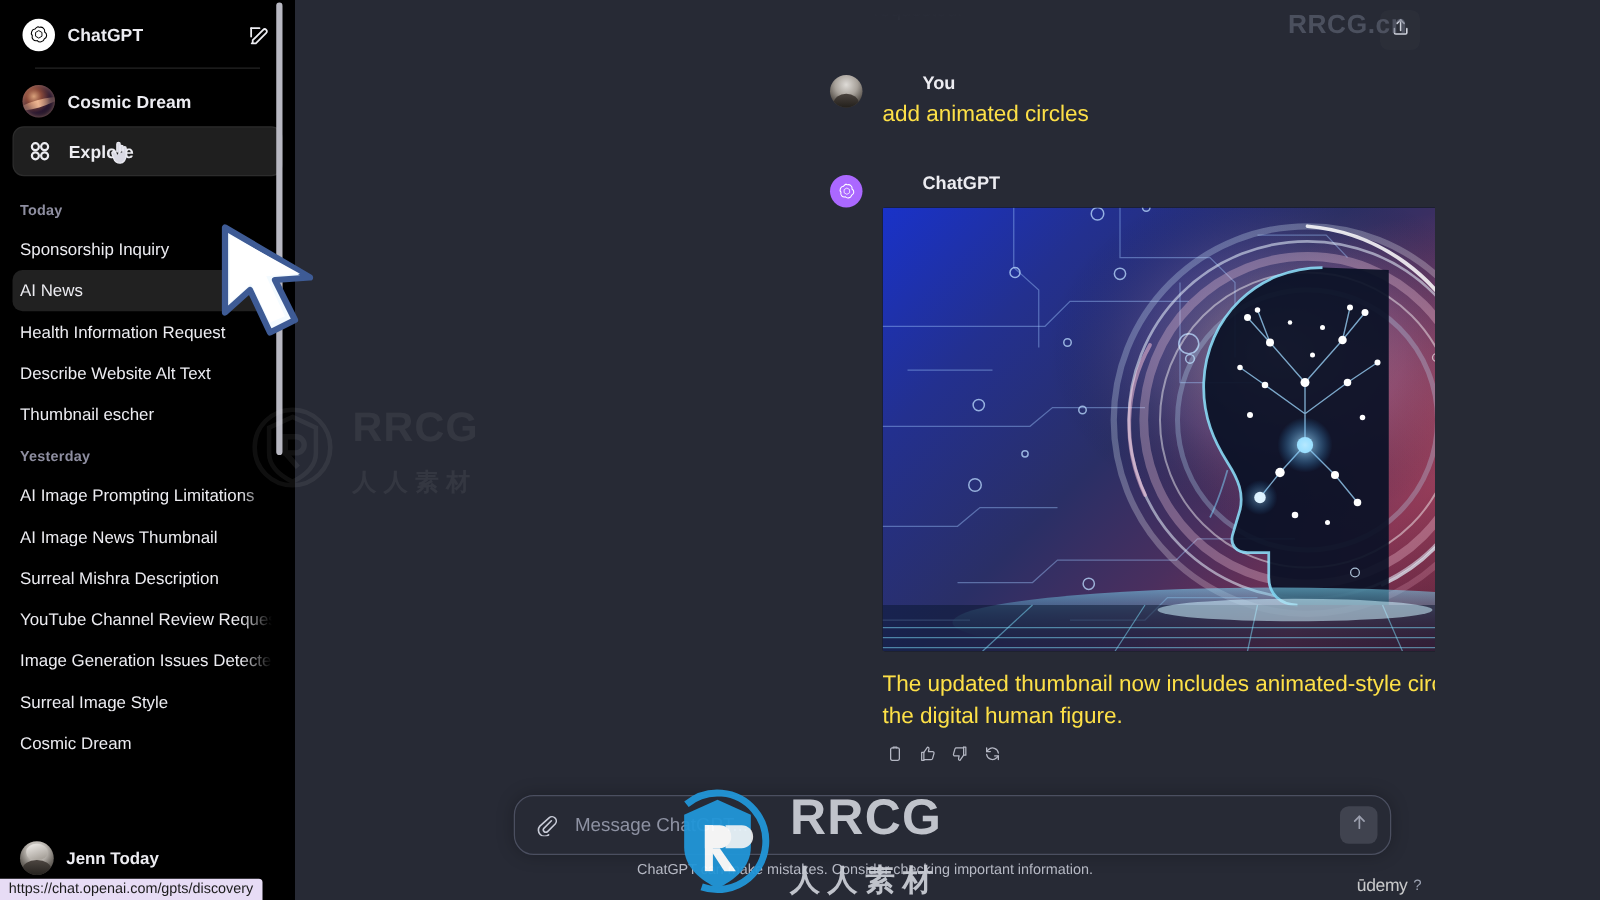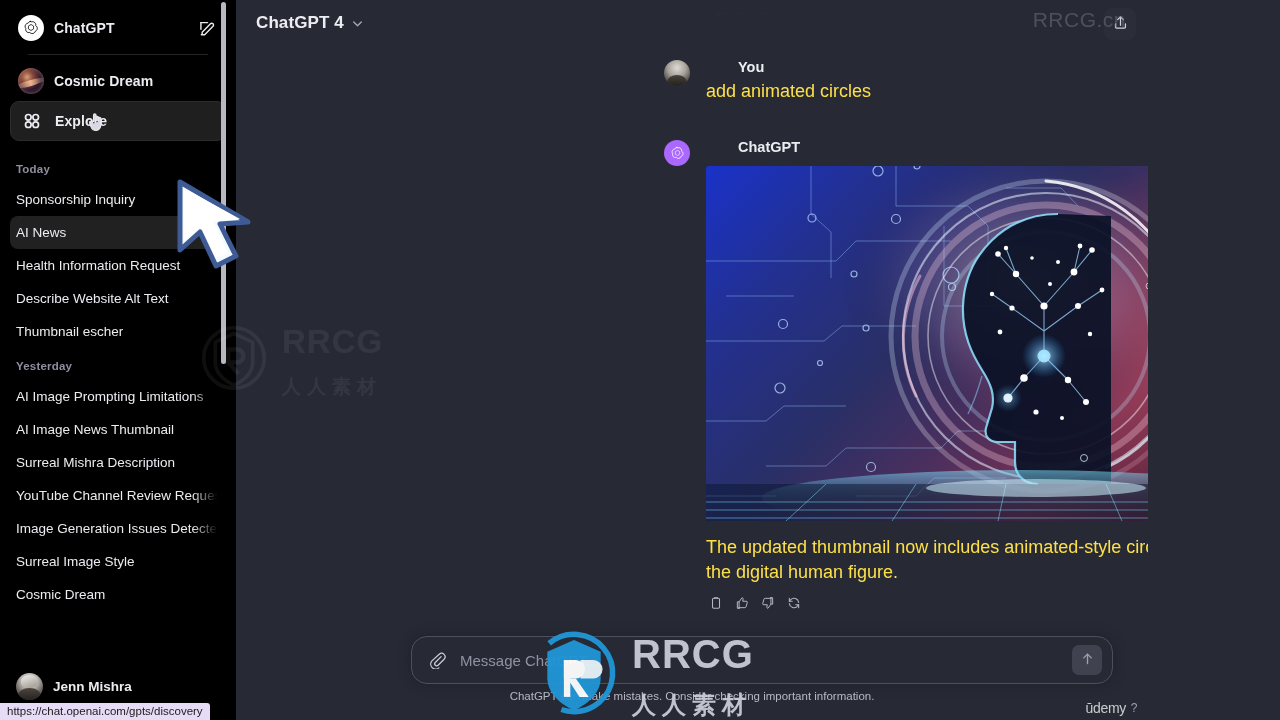--- a/index.html
+++ b/index.html
@@ -221,21 +221,21 @@
   }
   #help-btn {
     position: absolute; right: 6px; bottom: 4px; z-index: 20;
     width: 16px; height: 16px; color: #9aa0b0; font-size: 12px;
     display: flex; align-items: center; justify-content: center; cursor: pointer;
   }
   #udemy-wm {
     position: absolute; right: 22px; bottom: 4px; z-index: 19;
     color: #e5e5e5; font-size: 14px; letter-spacing: -.3px; opacity: .85;
   }
-  #rrcg-tr { position: absolute; right: 22px; top: 8px; z-index: 8; color: #6a6f80; opacity:.55; font-size: 21px; font-weight: 400; letter-spacing: .5px; }
+  #rrcg-tr { position: absolute; right: 22px; top: 8px; z-index: 8; color: #6a6f80; opacity:.55; font-size: 21px; font-weight: 700; letter-spacing: .5px; }
   .rrcg-wm { position: absolute; z-index: 12; pointer-events: none; display: flex; align-items: center; gap: 12px; }
   .rrcg-wm .rg-mark { position: relative; }
   .rrcg-wm .rg-text { display: flex; flex-direction: column; line-height: 1; }
   .rrcg-wm .rg-en { font-size: 40px; font-weight: 800; letter-spacing: 1px; }
   .rrcg-wm .rg-cn { font-size: 24px; font-weight: 700; letter-spacing: 6px; margin-top: 19px; }
   #wm-faint { left: 198px; top: 322px; opacity: .06; color: #ffffff; }
   #wm-faint .rg-en { font-size: 33px; } #wm-faint .rg-cn { font-size: 19px; }
   #wm-main { left: 528px; top: 627px; opacity: .95; }
   #wm-main .rg-en { color: #c9ccd4; } #wm-main .rg-cn { color: #c9ccd4; }
 
@@ -328,44 +328,34 @@
           <span class="txt">Surreal Image Style</span>
         </div>
       <div class="sb-item">
           <span class="txt">Cosmic Dream</span>
         </div>
     </div>
 
     <div class="sb-bottom">
       <div class="sb-user">
         <span class="avatar-user"></span>
-        <span class="uname">Jenn Mishra</span>
+        <span class="uname">Jenn Today</span>
       </div>
     </div>
 
     <div id="sb-scroll-track">
       <div id="sb-scroll-thumb"></div>
     </div>
   </aside>
 
   <section id="main">
 
     <div id="faded-prev">requested.</div>
     <div id="scroll-fade"></div>
 
-    <div id="model-bar">
-      <div id="model-pill">
-        <span>ChatGPT 4</span>
-        <span class="chev">
-          <svg width="15" height="15" viewBox="0 0 24 24" fill="none" stroke="#ececf1" stroke-width="2.2" stroke-linecap="round" stroke-linejoin="round">
-              <path d="M6 9.5l6 6 6-6"></path>
-            </svg>
-        </span>
-      </div>
-    </div>
 
     <div id="share-btn">
       <span>
         <svg width="17" height="17" viewBox="0 0 24 24" fill="none" stroke="#cfd2dc" stroke-width="1.8" stroke-linecap="round" stroke-linejoin="round">
           <path d="M12 16V4"></path>
             <path d="M8 8l4-4 4 4"></path>
           <path d="M5 14v4.5A1.5 1.5 0 0 0 6.5 20h11a1.5 1.5 0 0 0 1.5-1.5V14"></path>
         </svg>
       </span>
     </div>

